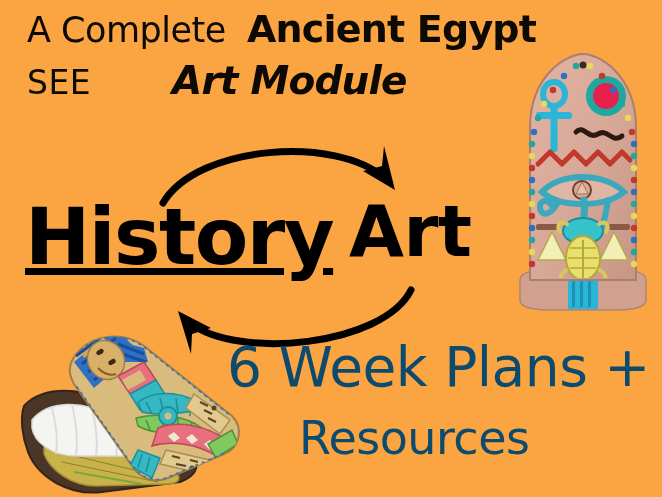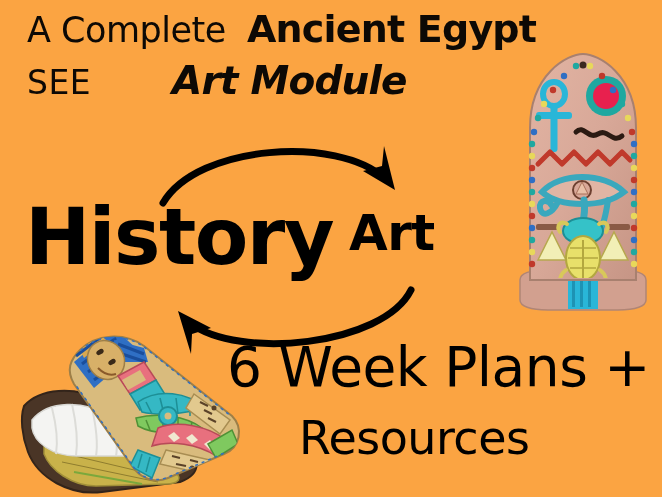--- a/index.html
+++ b/index.html
@@ -60,42 +60,43 @@
     color: #000000;
     line-height: 1;
     white-space: nowrap;
     font-weight: 700;
   }
   #word-history {
     left: 25px;
     top: 198px;
     font-size: 78px;
     letter-spacing: -1.5px;
+    text-decoration: underline;
   }
   #word-art {
     left: 349px;
-    top: 208px;
-    font-size: 50px;
+    top: 196px;
+    font-size: 71px;
     letter-spacing: -0.5px;
   }
 
   
   #cycle-arrows {
     position: absolute;
     left: 158px;
     top: 138px;
     width: 260px;
     height: 222px;
     pointer-events: none;
   }
 
   
   .bottom-line {
     position: absolute;
-    color: #000000;
+    color: #0c4a6e;
     white-space: nowrap;
     line-height: 1;
     font-weight: 400;
   }
   #bl-weeks {
     left: 227px;
     top: 340px;
     font-size: 55px;
     letter-spacing: -0.5px;
   }

